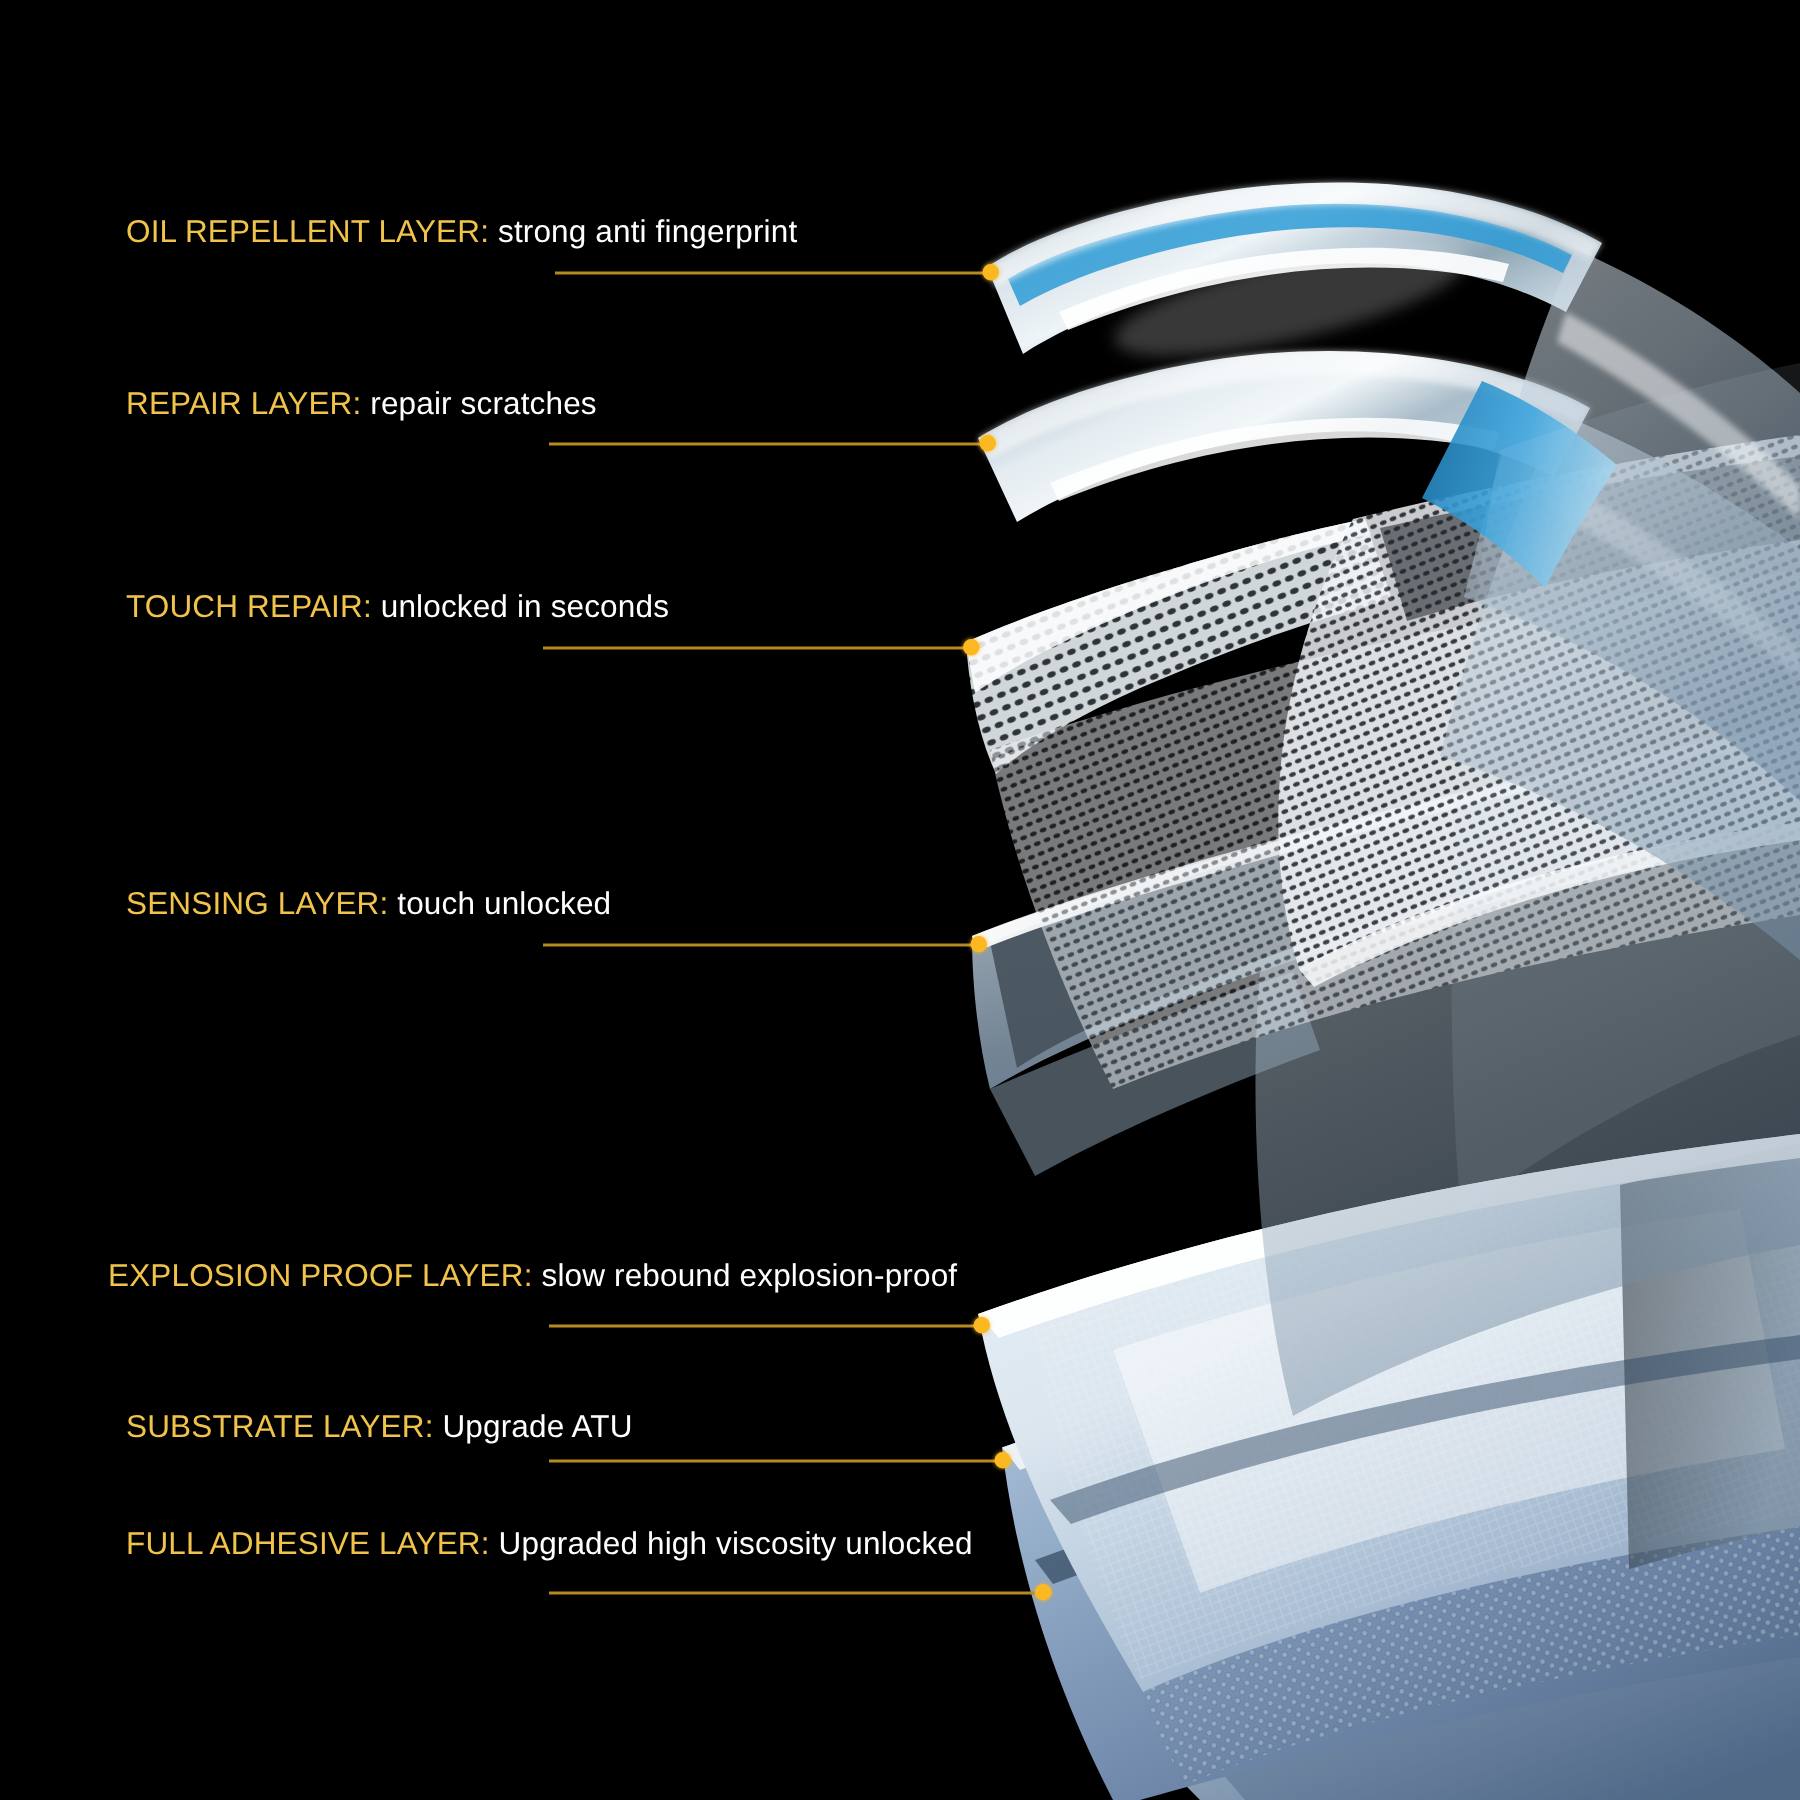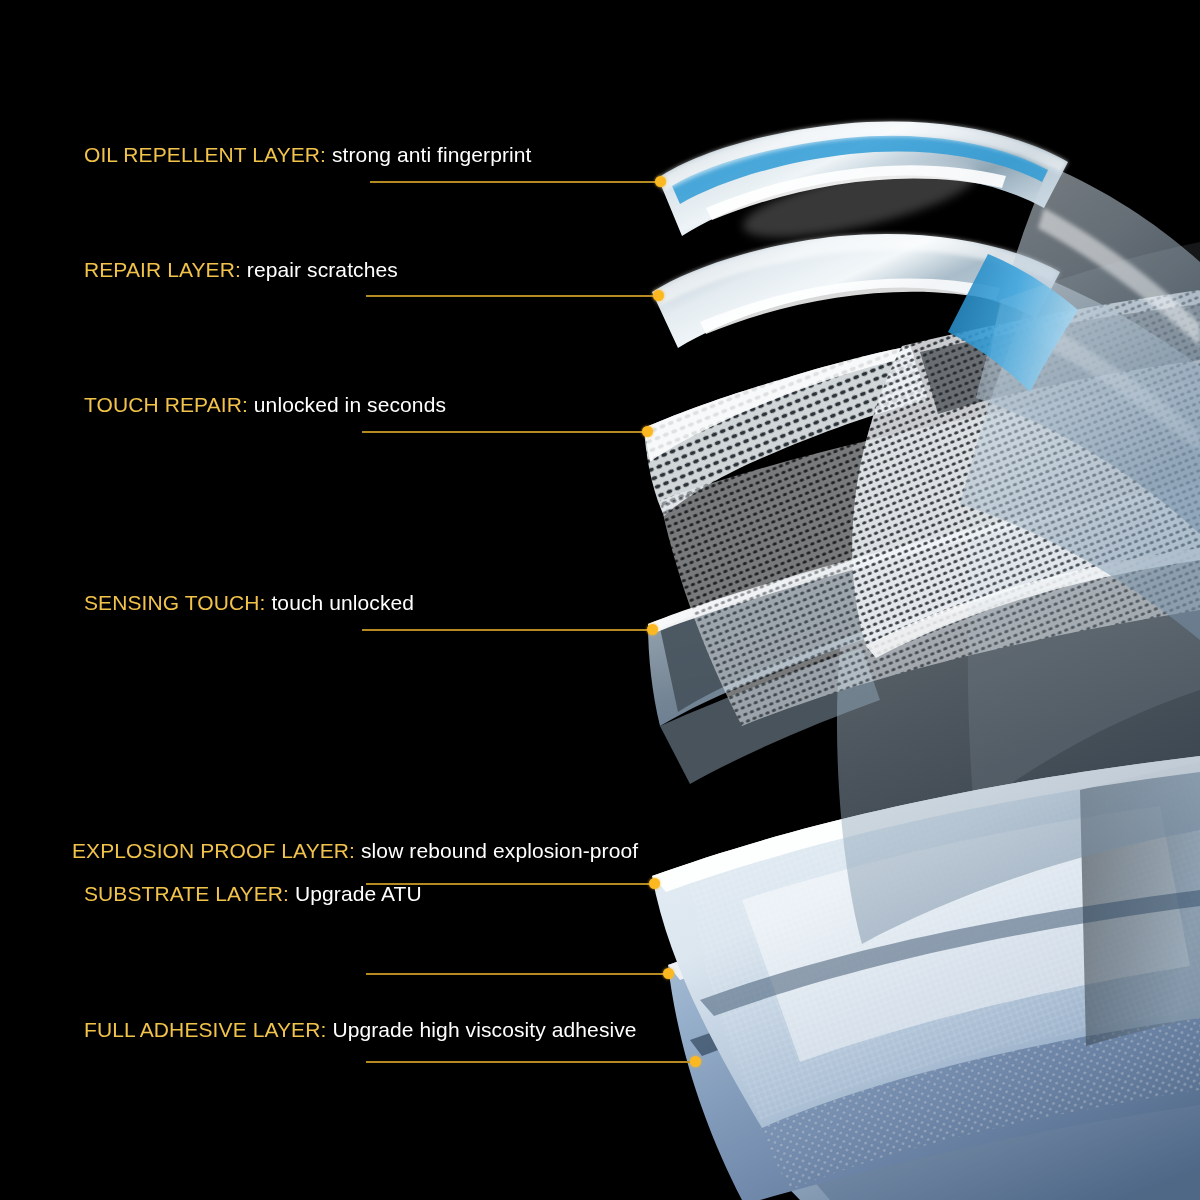--- a/index.html
+++ b/index.html
@@ -312,34 +312,34 @@
         <div class="txt" style="left: 84px; top: 258px; text-align: right;"><span class="k">REPAIR LAYER:</span> <span class="v">repair scratches</span></div>
         <div class="lead" style="left: 366px; top: 295px; width: 290px; background: rgb(182, 138, 34);"></div>
         <div class="dot" style="left: 653px; top: 290px; background: rgb(251, 184, 32);"></div>
       </div>
       <div class="callout">
         <div class="txt" style="left: 84px; top: 393px;"><span class="k">TOUCH REPAIR:</span> <span class="v"> unlocked in seconds</span></div>
         <div class="lead" style="left: 362px; top: 431px; width: 283px; background: rgb(182, 138, 34);"></div>
         <div class="dot" style="left: 642px; top: 426px; background: rgb(251, 184, 32);"></div>
       </div>
       <div class="callout">
-        <div class="txt" style="left: 84px; top: 591px;"><span class="k">SENSING TOUCH:</span> <span class="v"> touch unlocked</span></div>
+        <div class="txt" style="left: 84px; top: 591px;"><span class="k">SENSING LAYER:</span> <span class="v"> touch unlocked</span></div>
         <div class="lead" style="left: 362px; top: 629px; width: 288px; background: rgb(182, 138, 34);"></div>
         <div class="dot" style="left: 647px; top: 624px; background: rgb(251, 184, 32);"></div>
       </div>
       <div class="callout">
         <div class="txt" style="left: 72px; top: 839px;"><span class="k">EXPLOSION PROOF LAYER:</span> <span class="v"> slow rebound explosion-proof</span></div>
         <div class="lead" style="left: 366px; top: 883px; width: 286px; background: rgb(182, 138, 34);"></div>
         <div class="dot" style="left: 649px; top: 878px; background: rgb(251, 184, 32);"></div>
       </div>
       <div class="callout">
-        <div class="txt" style="left: 84px; top: 882px;"><span class="k">SUBSTRATE LAYER:</span> <span class="v"> Upgrade ATU</span></div>
+        <div class="txt" style="left: 84px; top: 940px;"><span class="k">SUBSTRATE LAYER:</span> <span class="v"> Upgrade ATU</span></div>
         <div class="lead" style="left: 366px; top: 973px; width: 300px; background: rgb(182, 138, 34);"></div>
         <div class="dot" style="left: 663px; top: 968px; background: rgb(251, 184, 32);"></div>
       </div>
       <div class="callout">
-        <div class="txt" style="left: 84px; top: 1018px;"><span class="k">FULL ADHESIVE LAYER:</span> <span class="v"> Upgrade high viscosity adhesive</span></div>
+        <div class="txt" style="left: 84px; top: 1018px;"><span class="k">FULL ADHESIVE LAYER:</span> <span class="v"> Upgraded high viscosity unlocked</span></div>
         <div class="lead" style="left: 366px; top: 1061px; width: 327px; background: rgb(182, 138, 34);"></div>
         <div class="dot" style="left: 690px; top: 1056px; background: rgb(251, 184, 32);"></div>
       </div>
     </div>
 
 </div>
 
 </body></html>

